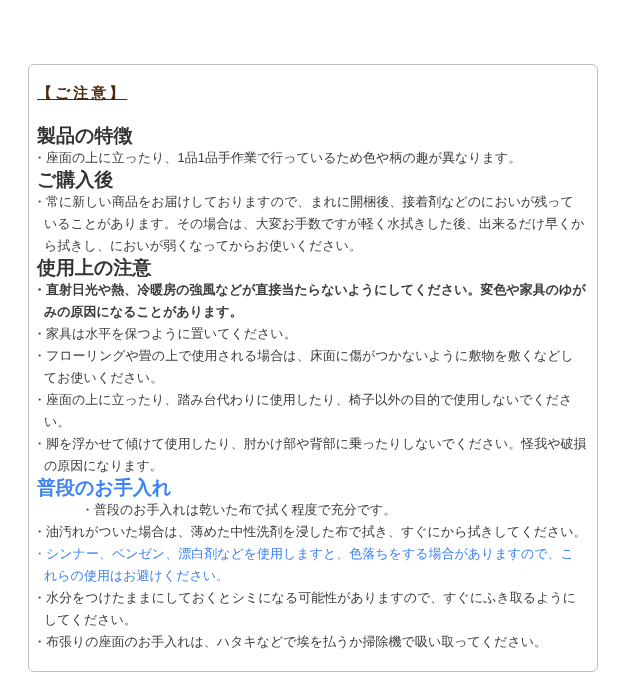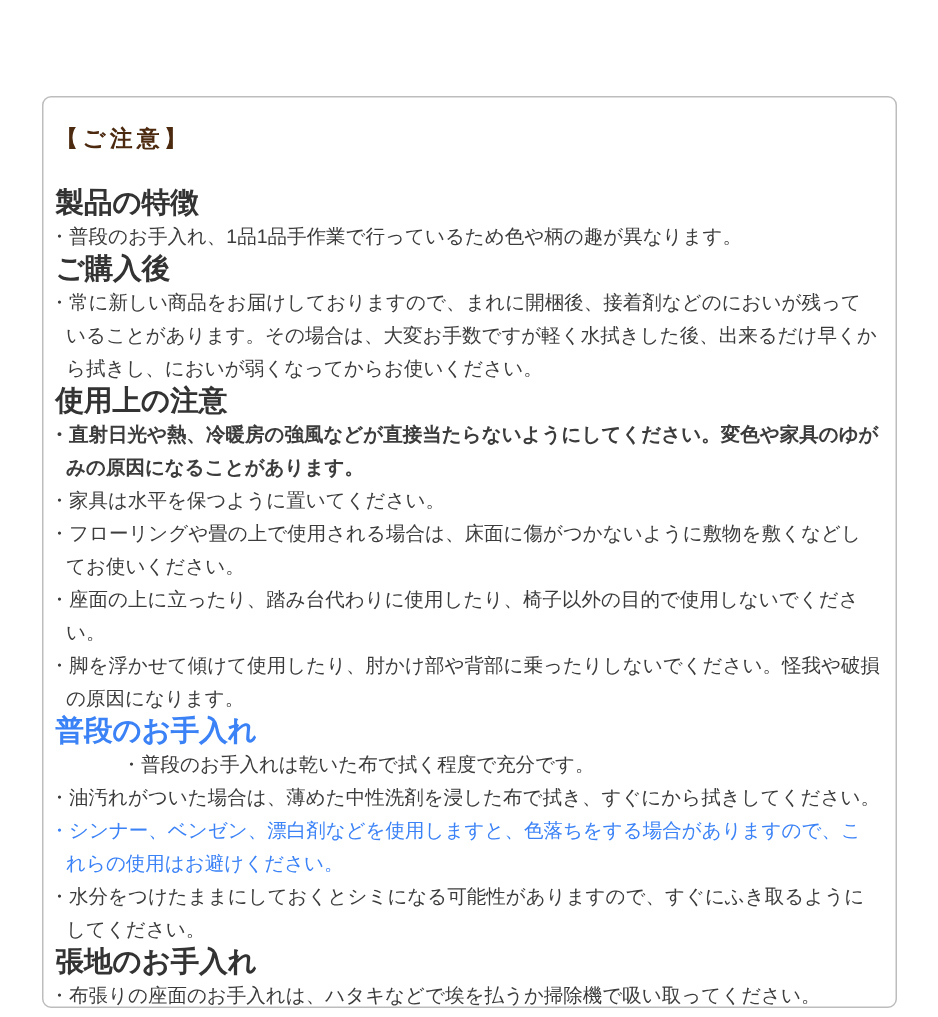--- a/index.html
+++ b/index.html
@@ -52,26 +52,26 @@
     font-size: 13px;
     line-height: 22px;
     color: #3c3c3c;
   }
 </style>
 </head>
 <body>
 
 <div class="page">
   <div class="notice-box" style="border-color: rgb(189, 189, 189);">
-    <h2 class="notice-title" style="color: rgb(76, 42, 16);">【ご注意】</h2>
+    <h2 class="notice-title" style="color: rgb(76, 42, 16); text-decoration: underline;">【ご注意】</h2>
     <div id="sections">
   <section class="section">
     <h3 class="section-heading" style="color: rgb(51, 51, 51);">製品の特徴</h3>
     <div class="section-items">
-  <p class="notice-item" style="color: rgb(60, 60, 60);">・普段のお手入れ、1品1品手作業で行っているため色や柄の趣が異なります。</p>
+  <p class="notice-item" style="color: rgb(60, 60, 60);">・座面の上に立ったり、1品1品手作業で行っているため色や柄の趣が異なります。</p>
 </div>
   </section>
 
   <section class="section">
     <h3 class="section-heading" style="color: rgb(51, 51, 51);">ご購入後</h3>
     <div class="section-items">
   <p class="notice-item" style="color: rgb(60, 60, 60);">・常に新しい商品をお届けしておりますので、まれに開梱後、接着剤などのにおいが残っていることがあります。その場合は、大変お手数ですが軽く水拭きした後、出来るだけ早くから拭きし、においが弱くなってからお使いください。</p>
 </div>
   </section>
 
@@ -97,21 +97,20 @@
 
   <p class="notice-item" style="color: rgb(60, 60, 60);">・油汚れがついた場合は、薄めた中性洗剤を浸した布で拭き、すぐにから拭きしてください。</p>
 
   <p class="notice-item" style="color: #3b82f6;">・シンナー、ベンゼン、漂白剤などを使用しますと、色落ちをする場合がありますので、これらの使用はお避けください。</p>
 
   <p class="notice-item" style="color: rgb(60, 60, 60);">・水分をつけたままにしておくとシミになる可能性がありますので、すぐにふき取るようにしてください。</p>
 </div>
   </section>
 
   <section class="section">
-    <h3 class="section-heading" style="color: rgb(51, 51, 51);">張地のお手入れ</h3>
     <div class="section-items">
   <p class="notice-item" style="color: rgb(60, 60, 60);">・布張りの座面のお手入れは、ハタキなどで埃を払うか掃除機で吸い取ってください。</p>
 
 </div>
   </section>
 </div>
   </div>
 </div>
 
 </body></html>

